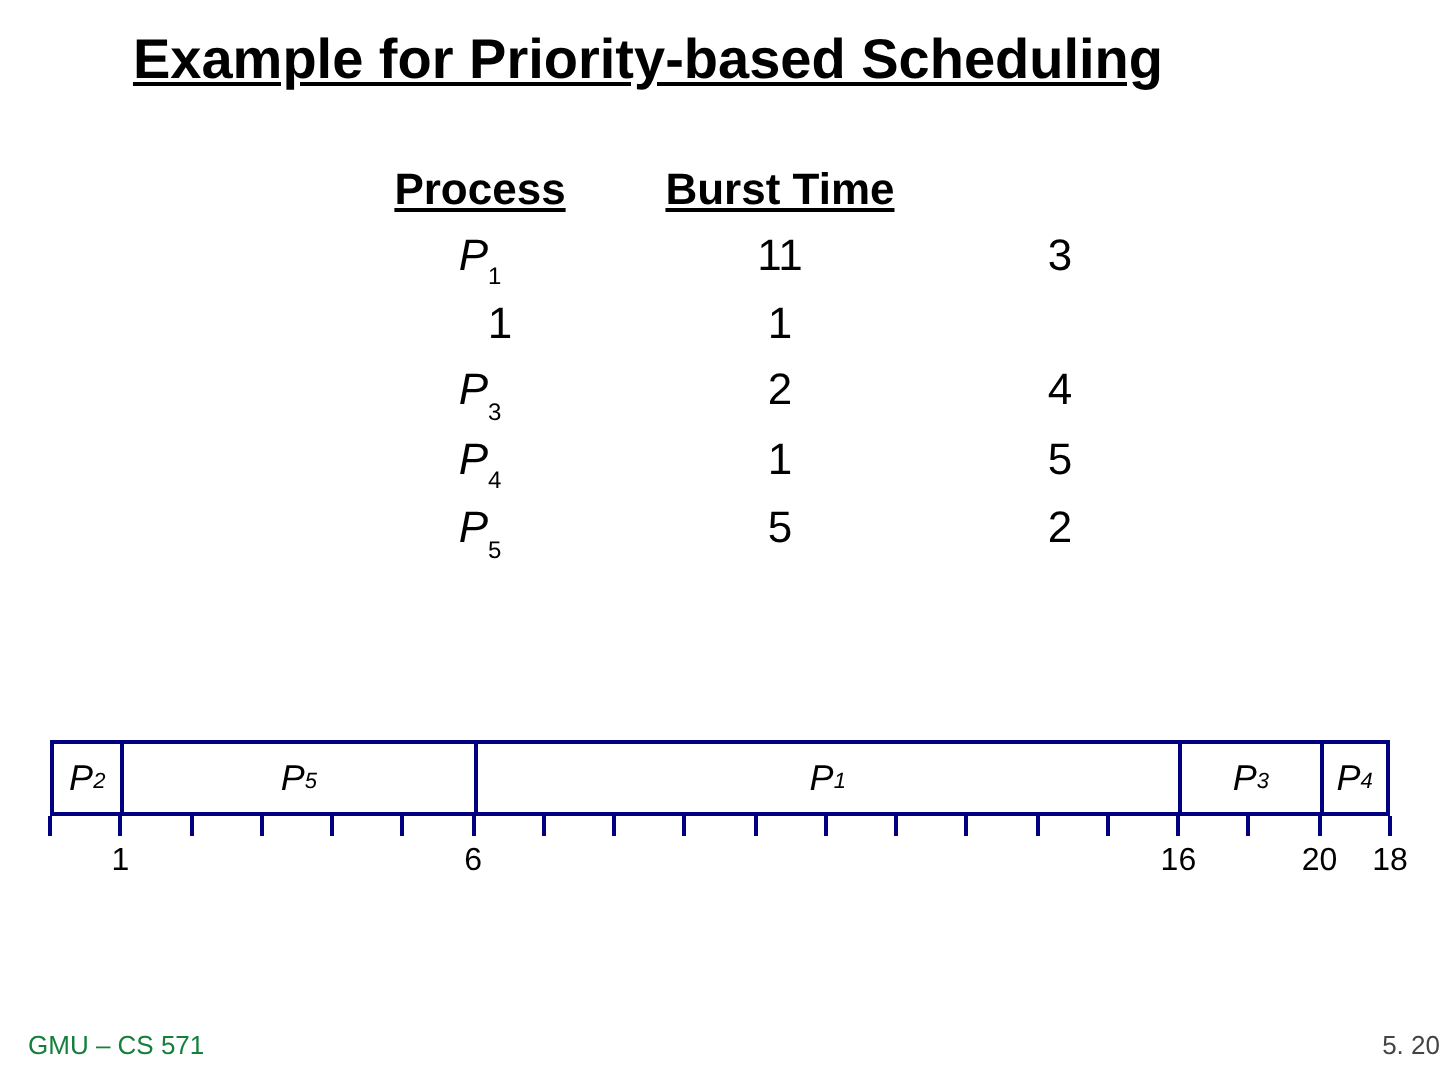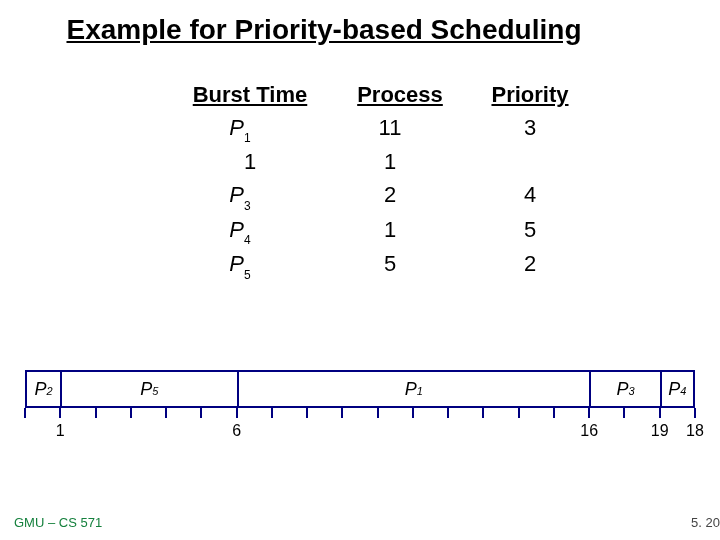--- a/index.html
+++ b/index.html
@@ -120,23 +120,22 @@
     color: #444;
   }
 </style>
 </head>
 <body>
 
 <div class="title">Example for Priority-based Scheduling</div>
 
 <div class="datatable">
   <div class="row">
+    <div class="col col-process hdr">Process</div>
     <div class="col col-burst hdr">Burst Time</div>
-    <div class="col col-process hdr">Process</div>
-    <div class="col col-priority hdr">Priority</div>
   </div>
   <div class="row">
     <div class="col col-process">
       <span class="proc-cell"><span class="proc-letter">P</span><span class="proc-sub">1</span></span>
     </div>
     <div class="col col-burst">11</div>
     <div class="col col-priority">3</div>
   </div>
   <div class="row">
     <div class="col col-burst">1</div>
@@ -205,19 +204,19 @@
       <div class="tick" style="left: 457.421px;"></div>
       <div class="tick" style="left: 492.684px;"></div>
       <div class="tick" style="left: 527.947px;"></div>
       <div class="tick" style="left: 563.211px;"></div>
       <div class="tick" style="left: 598.474px;"></div>
       <div class="tick" style="left: 633.737px;"></div>
       <div class="tick" style="left: 669px;"></div>
       <div class="tlabel" style="left: 35.2632px;">1</div>
       <div class="tlabel" style="left: 211.579px;">6</div>
       <div class="tlabel" style="left: 564.211px;">16</div>
-      <div class="tlabel" style="left: 634.737px;">19</div>
+      <div class="tlabel" style="left: 634.737px;">20</div>
       <div class="tlabel" style="left: 670px;">18</div>
     </div>
 </div>
 
 <div class="footer-left">GMU – CS 571</div>
 <div class="footer-center">5. 20</div>
 
 </body></html>

